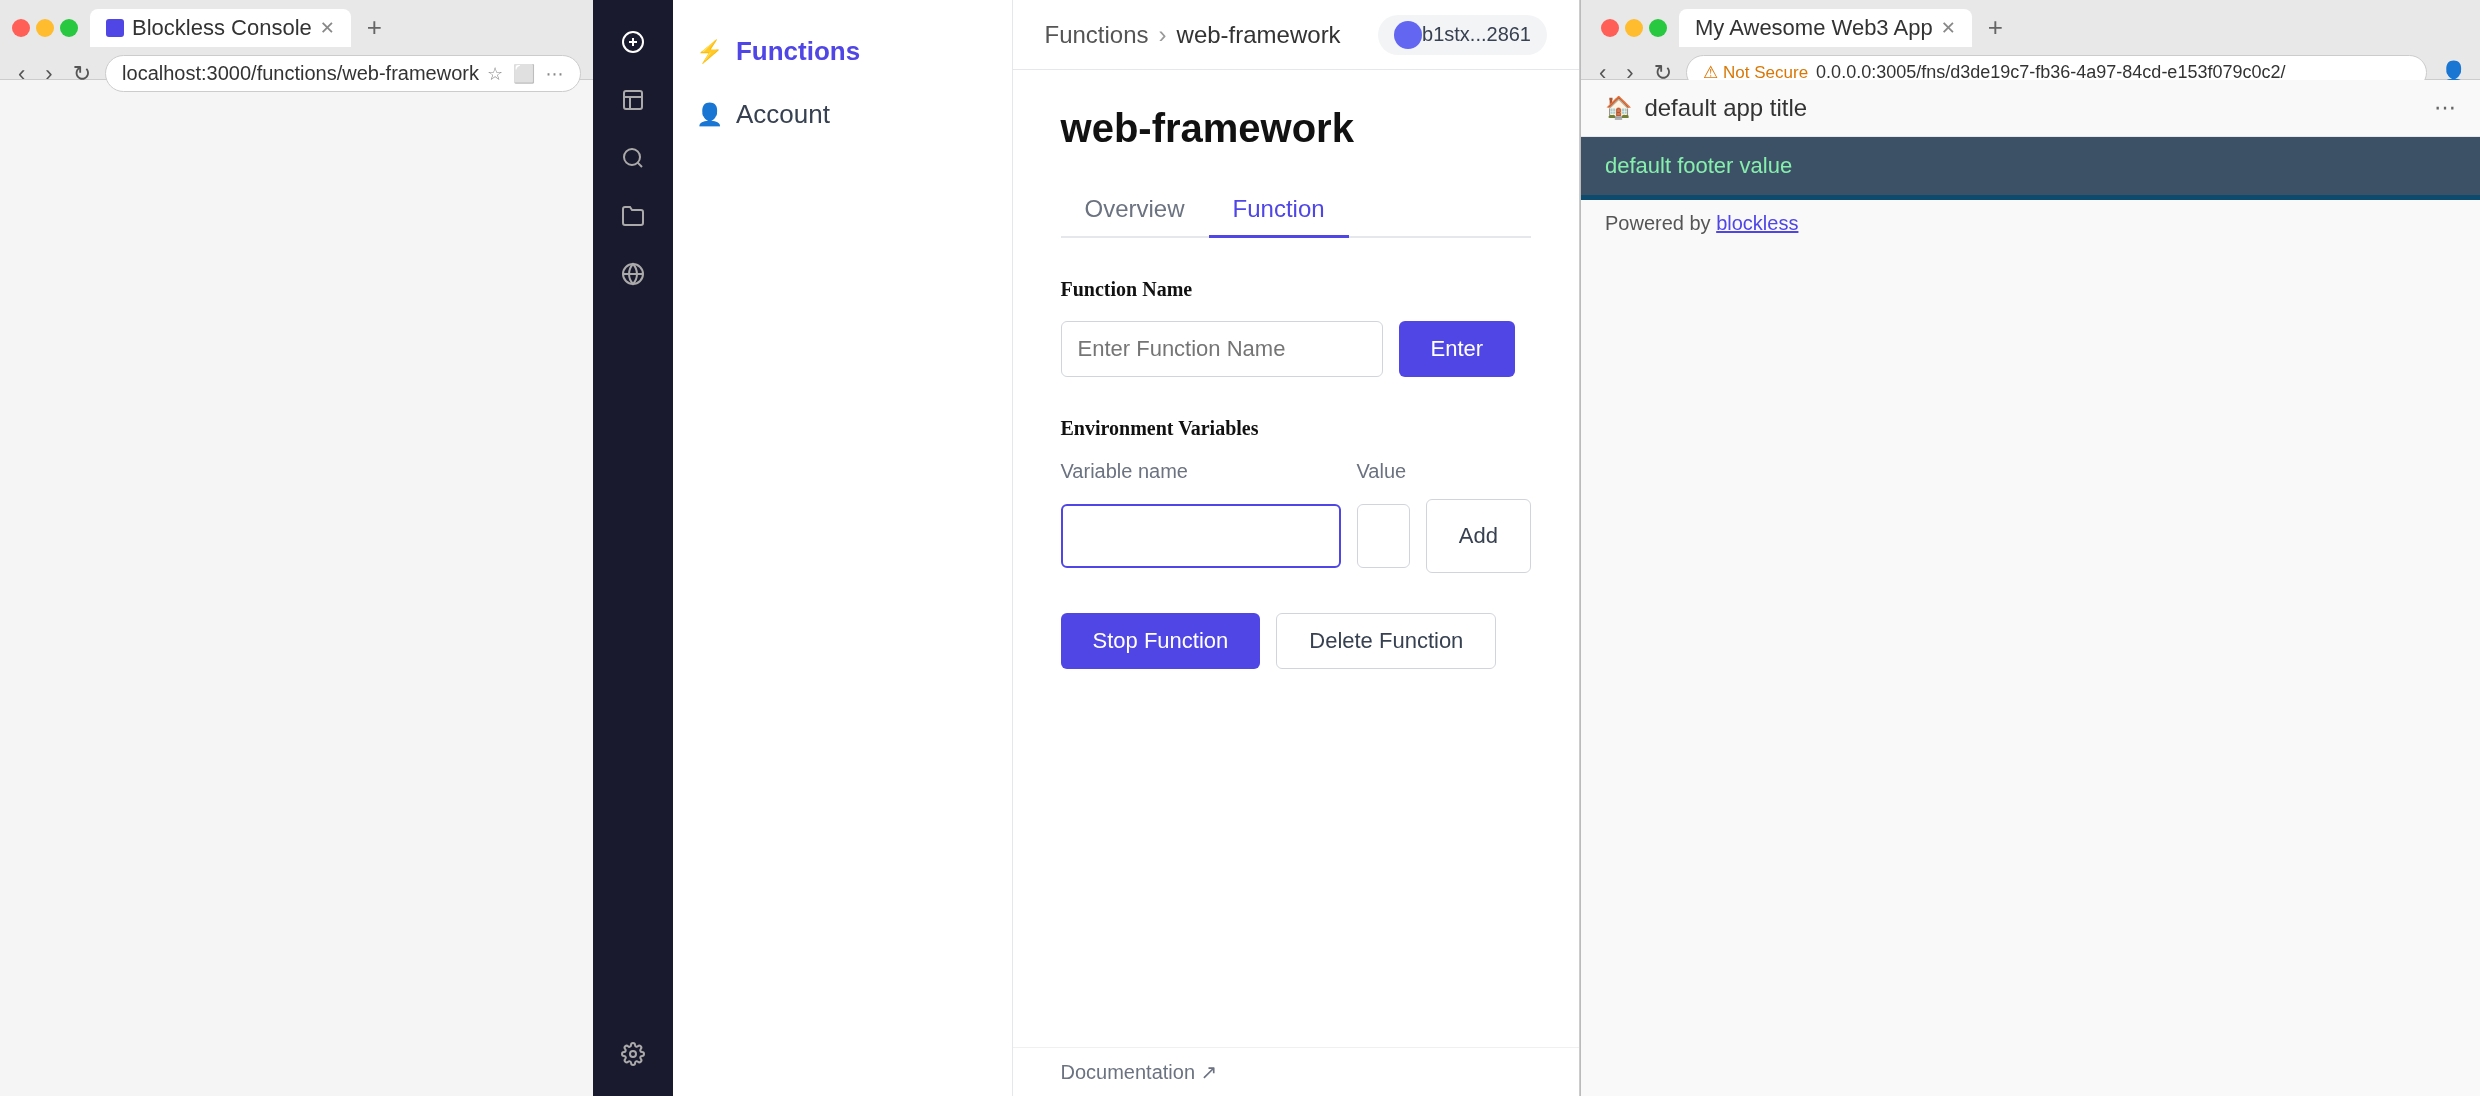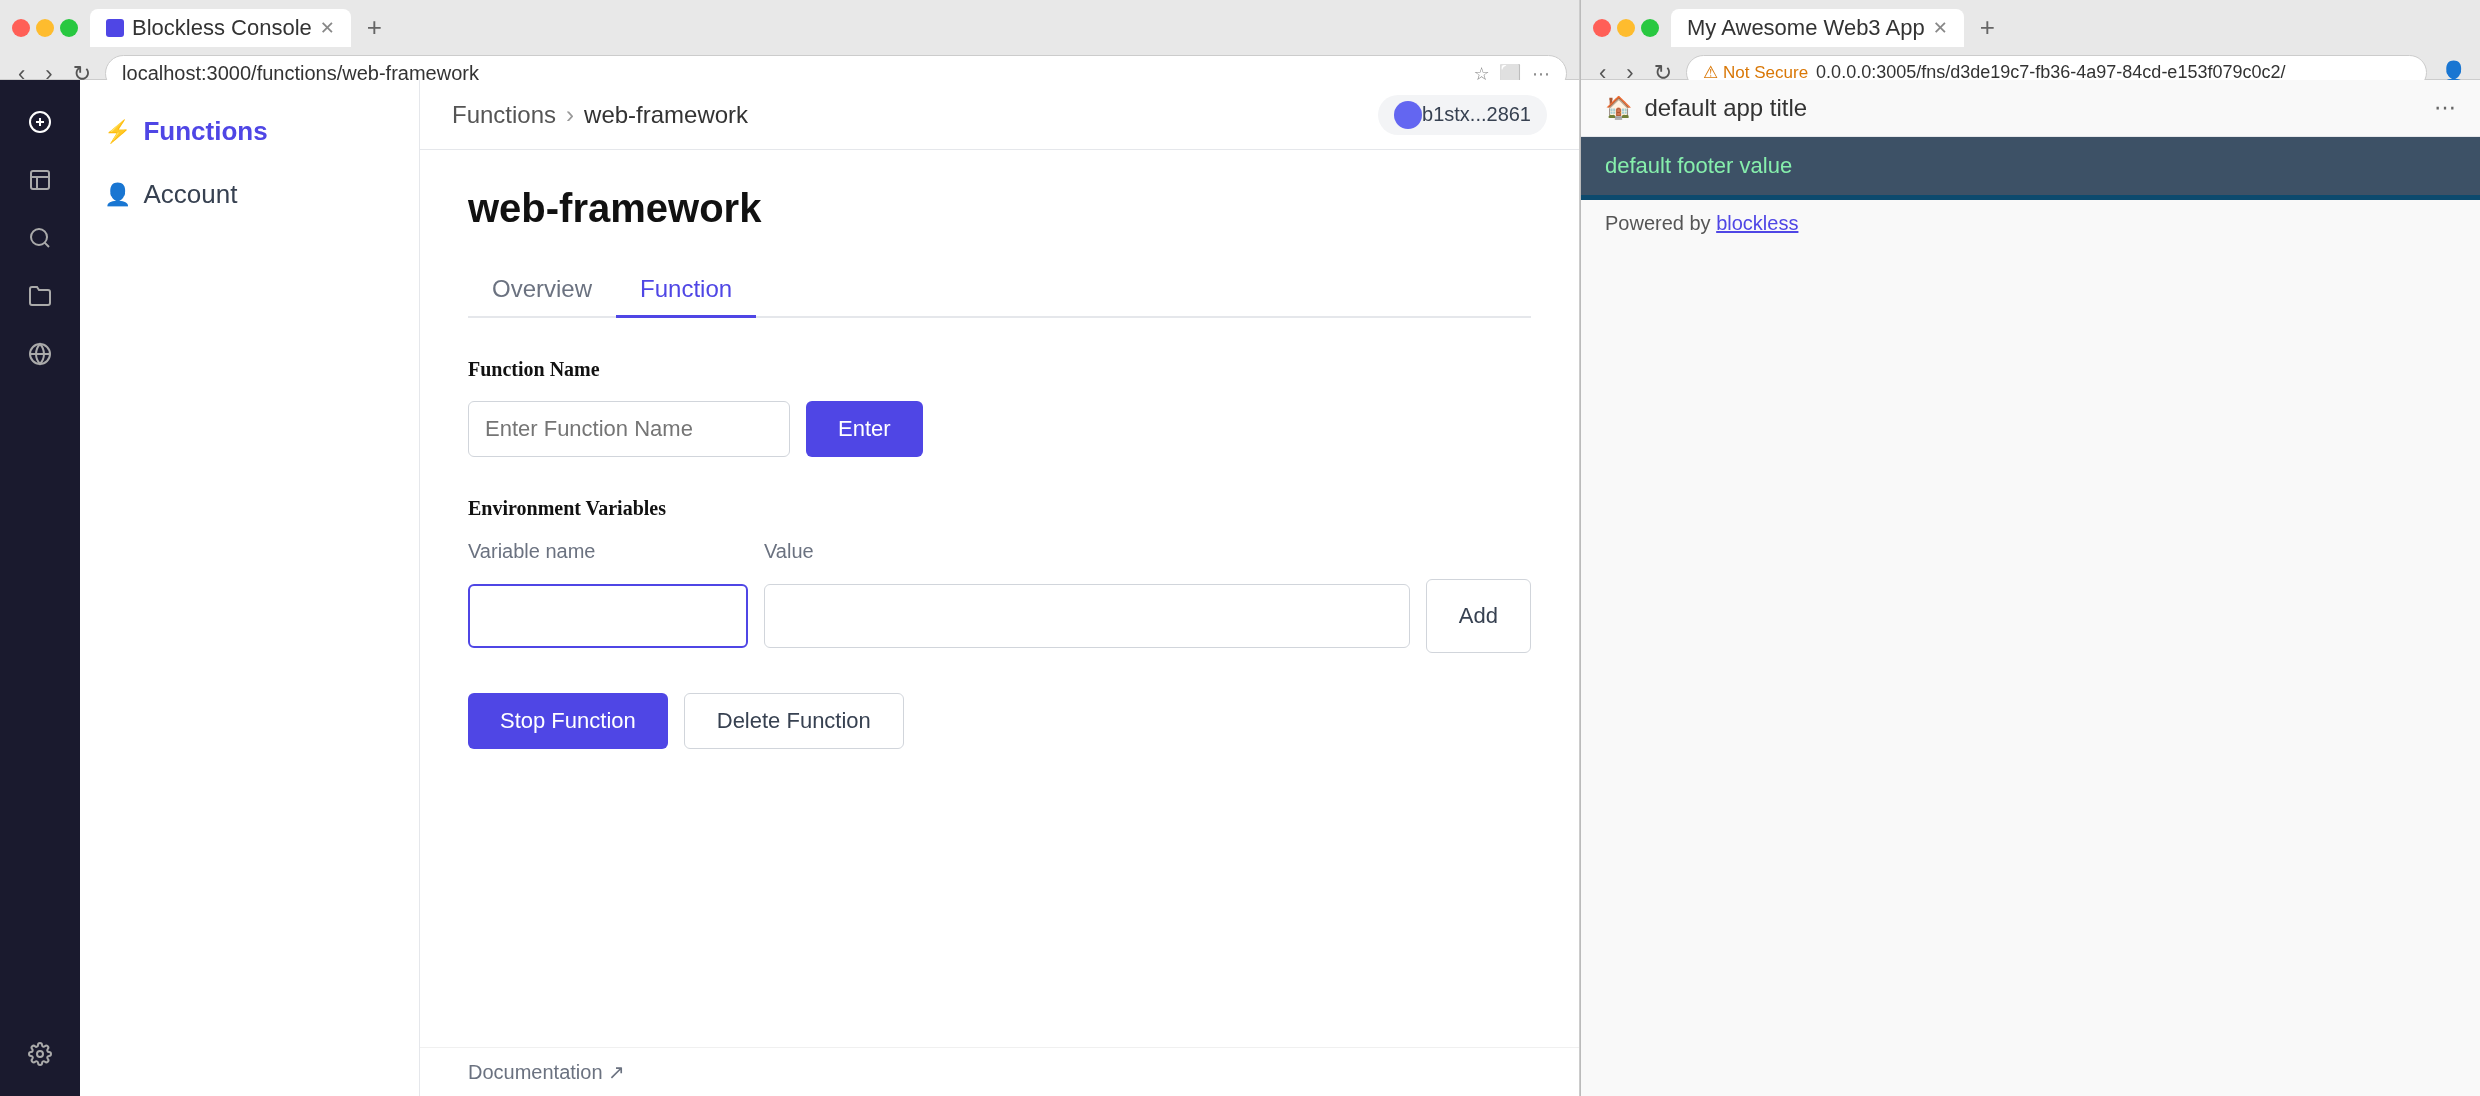--- a/index.html
+++ b/index.html
@@ -3,21 +3,21 @@
   <meta charset="utf-8">
   <style>
     * { margin: 0; padding: 0; box-sizing: border-box; }
     body { display: flex; width: 2480px; height: 1096px; font-family: -apple-system, BlinkMacSystemFont, 'Segoe UI', sans-serif; overflow: hidden; }
 
     
     .left-window {
       width: 1580px;
       height: 1096px;
       display: flex;
-      flex-direction: column;
+      flex-direction: row;
       background: #f5f5f5;
       border-right: 1px solid #ccc;
     }
 
     
     .browser-chrome {
       background: #e8e8e8;
       height: 80px;
       display: flex;
       flex-direction: column;
@@ -318,21 +318,21 @@
     .right-browser-chrome {
       background: #e8e8e8;
       height: 80px;
       display: flex;
       flex-direction: column;
       border-bottom: 1px solid #ccc;
     }
     .right-browser-top {
       display: flex;
       align-items: center;
-      padding: 8px 12px 4px;
+      padding: 8px 20px 4px;
       gap: 8px;
     }
     .right-traffic-lights {
       display: flex;
       gap: 6px;
       margin-right: 4px;
     }
     .right-browser-tab {
       background: #fff;
       border-radius: 8px 8px 0 0;

